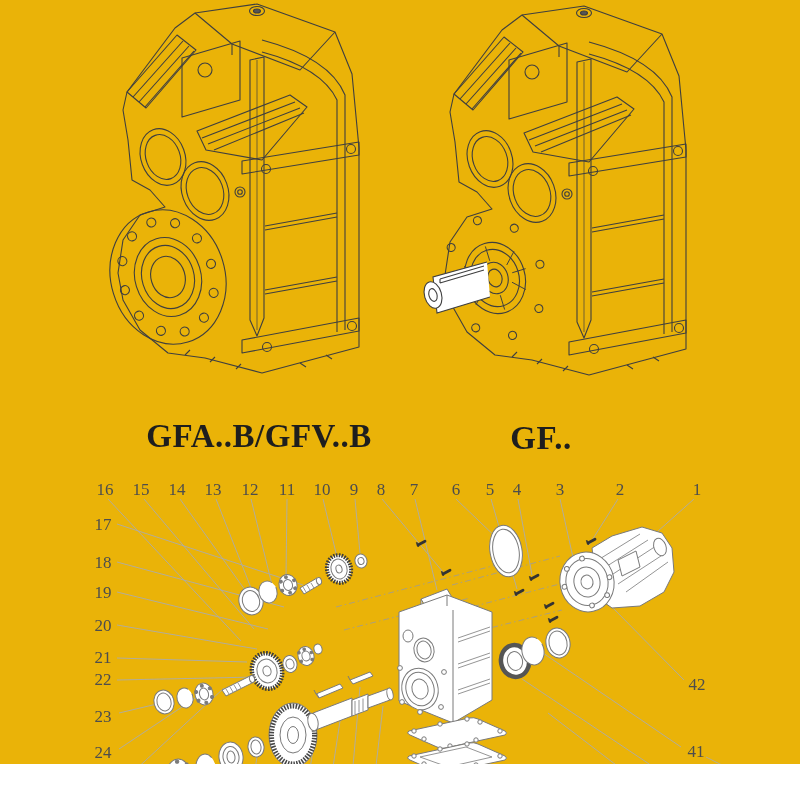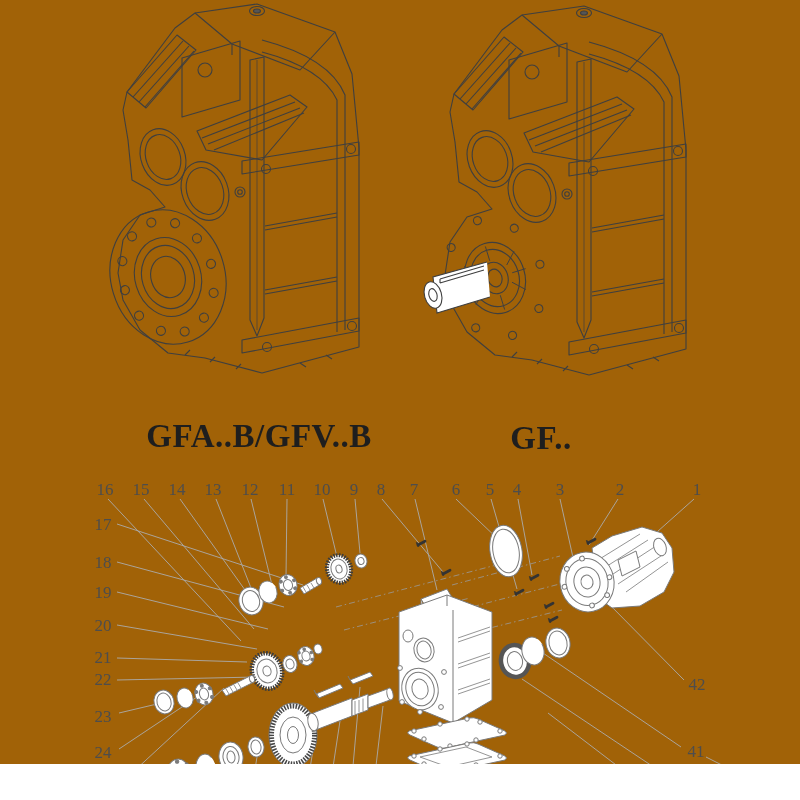--- a/index.html
+++ b/index.html
@@ -1,16 +1,16 @@
 <!DOCTYPE html>
 <html><head>
 <meta charset="utf-8">
 <style>
   html,body{margin:0;padding:0;background:#ffffff;}
-  .page{position:relative;width:800px;height:764px;background:#a16207;overflow:hidden;
+  .page{position:relative;width:800px;height:764px;background:#eab308;overflow:hidden;
         font-family:"Liberation Serif", serif;}
   svg{position:absolute;left:0;top:0;}
   text{font-family:"Liberation Serif", serif;}
   .cap{font-weight:bold;fill:#1e1e1e;font-size:33px;letter-spacing:.5px;}
   .num{fill:#4d4d4d;font-size:17px;}
 </style>
 </head>
 <body>
 
 <div class="page">

